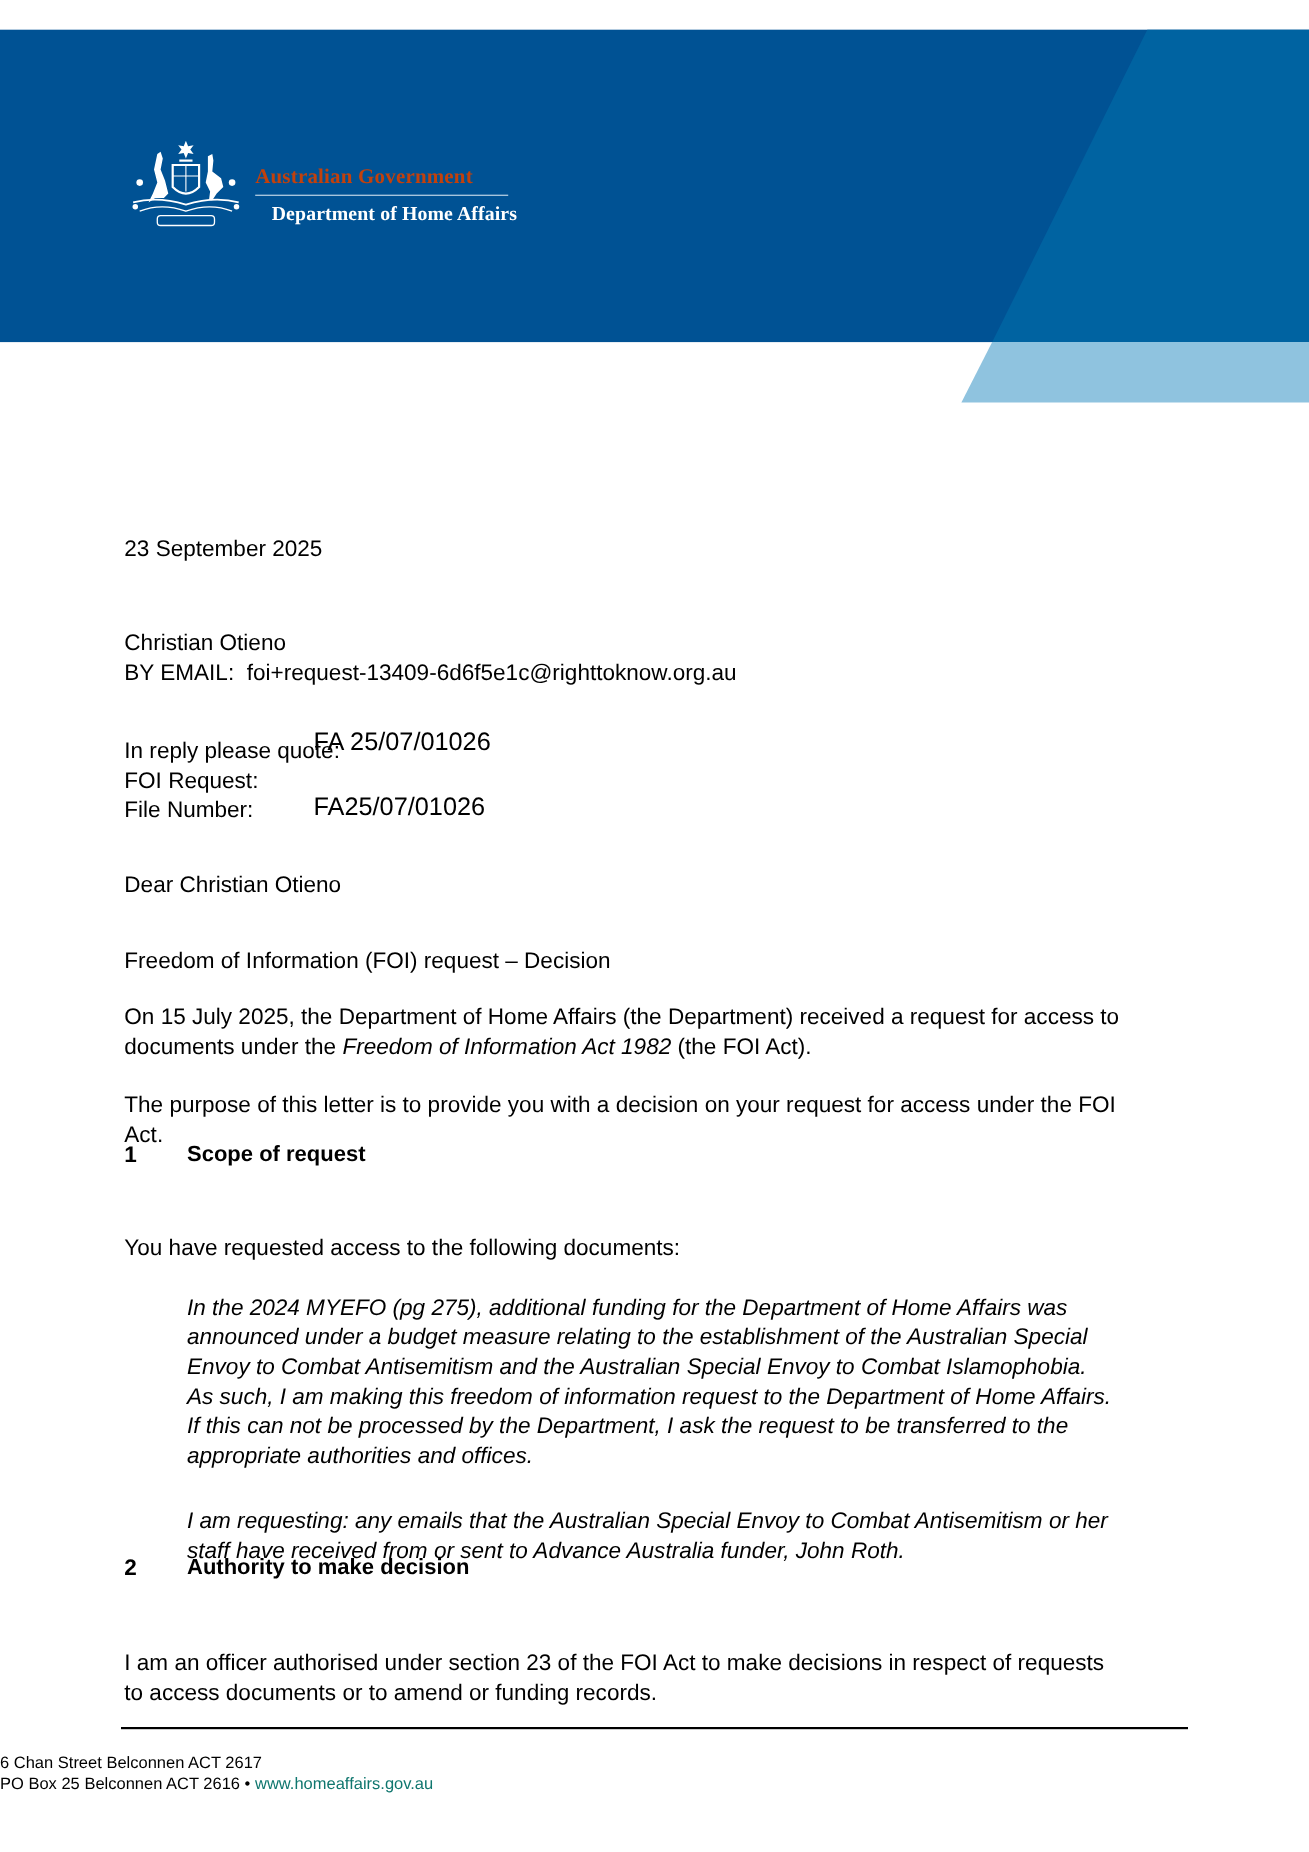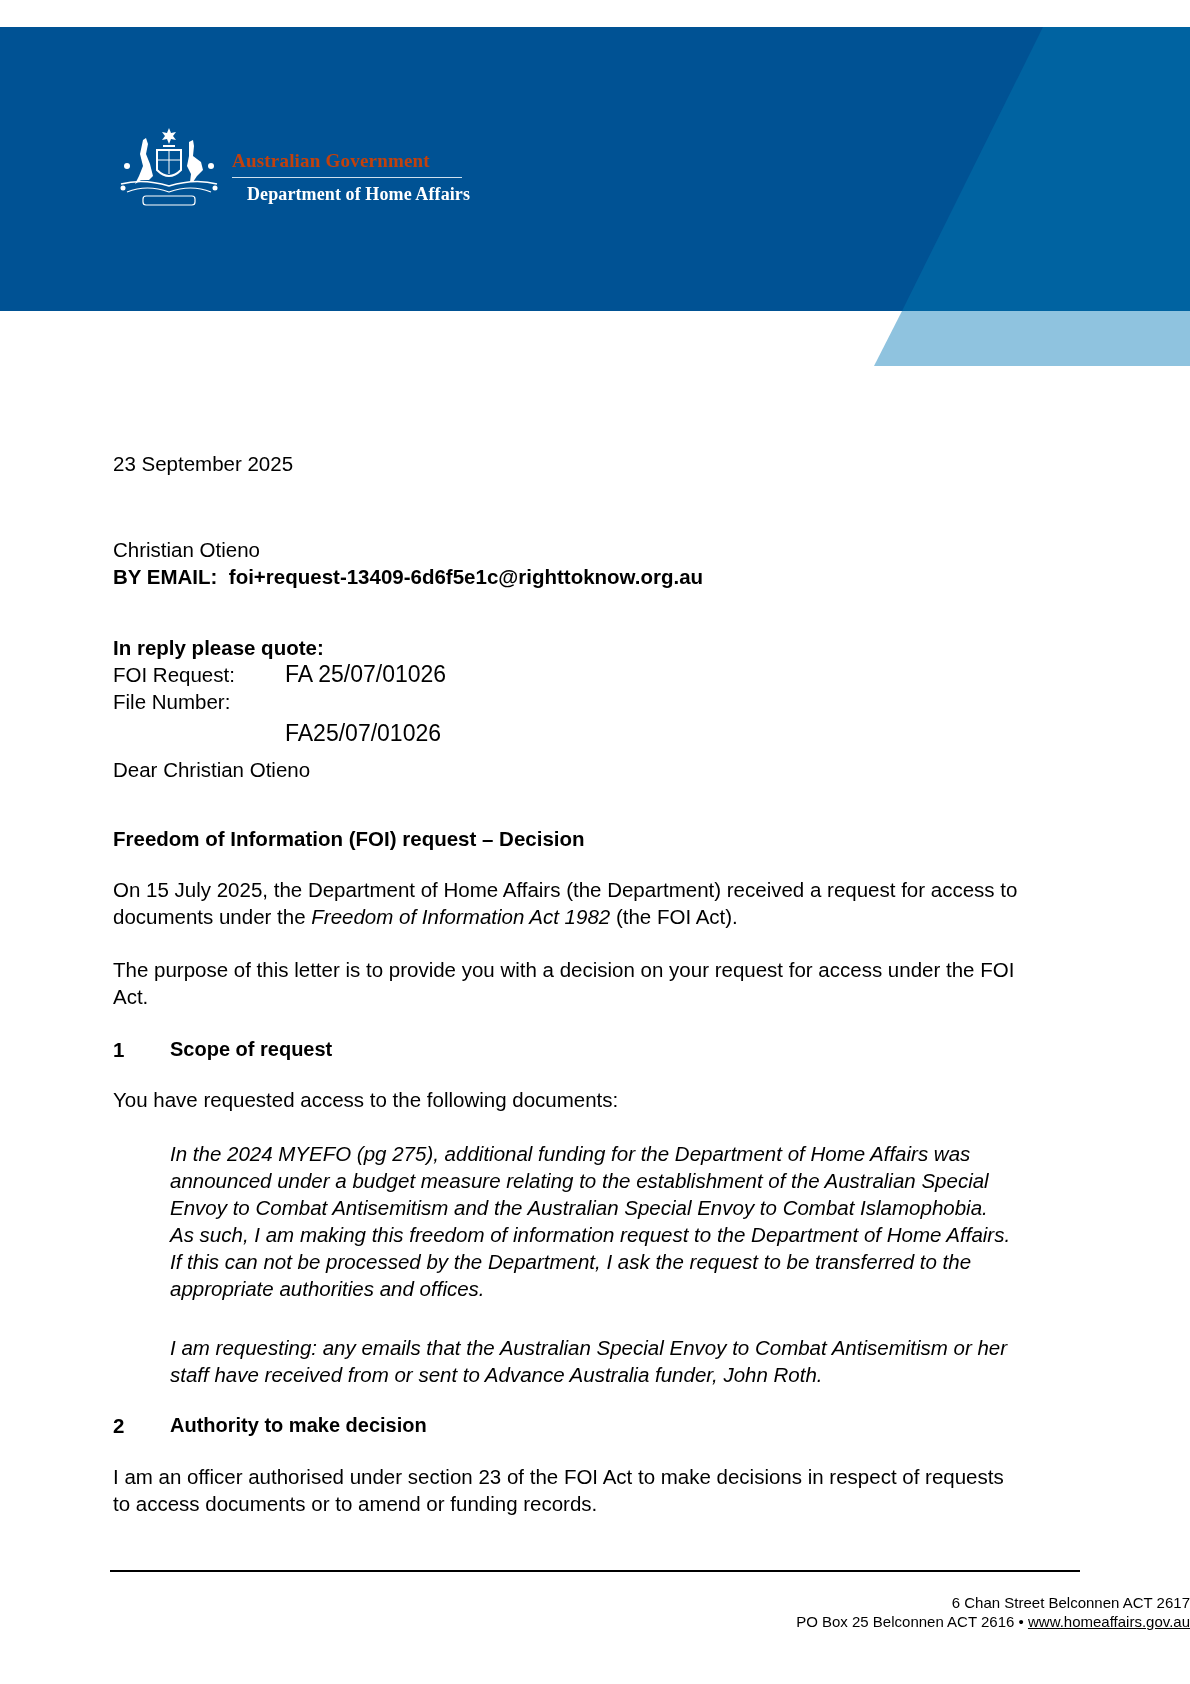--- a/index.html
+++ b/index.html
@@ -8,31 +8,31 @@
   .banner { position: absolute; left: 0; top: 0; width: 1190px; height: 380px; }
   .crest { position: absolute; left: 113px; top: 126px; width: 112px; height: 86px; }
   .gov-name { position: absolute; left: 232px; top: 150px; color: #c2410c;
               font-family: "Liberation Serif", serif; font-weight: bold; font-size: 19px;
               letter-spacing: 0.2px; white-space: nowrap; }
   .gov-rule { position: absolute; left: 232px; top: 177px; width: 230px; height: 1px; background: #cfe0ee; }
   .dept-name { position: absolute; left: 232px; top: 184px; color: #fff;
                font-family: "Liberation Serif", serif; font-weight: bold; font-size: 18px;
                letter-spacing: 0.1px; white-space: nowrap; margin-left: 15px; }
 
-  .t { position: absolute; left: 113px; font-size: 20.5px; line-height: 27px; white-space: nowrap; }
-  .b { font-weight: bold; }
+  .t { position: absolute; left: 113px; font-size: 20.5px; line-height: 27px; white-space: nowrap; margin-top: 35px; }
+  .b { font-weight: normal; }
   .i { font-style: italic; }
   .ind { left: 170px; }
   .val { position: absolute; left: 285px; font-size: 23px; line-height: 27px; white-space: nowrap; }
   .num { position: absolute; left: 113px; font-size: 20.5px; font-weight: bold; line-height: 27px; }
   .htext { position: absolute; left: 170px; font-size: 20px; font-weight: bold; line-height: 27px; white-space: nowrap; }
 
   .footer-rule { position: absolute; left: 110px; top: 1570px; width: 970px; height: 2px; background: #000; }
-  .foot { position: absolute; left: 0; width: 1190px; text-align: right; font-size: 15px; line-height: 19px; white-space: nowrap; }
-  .foot a { color: #000000; text-decoration: underline; }
+  .foot { position: absolute; left: 0; width: 1190px; text-align: left; font-size: 15px; line-height: 19px; white-space: nowrap; }
+  .foot a { color: #0f766e; }
 </style>
 </head>
 <body>
 
 <svg class="banner" viewBox="0 0 1190 380" preserveAspectRatio="none">
   <rect x="0" y="27" width="1190" height="284" fill="#005294"></rect>
   <polygon points="1043,27 1190,27 1190,311 902,311" fill="#0063a1"></polygon>
   <polygon points="902,311 1190,311 1190,366 874,366" fill="#8fc3df"></polygon>
 </svg>
 

